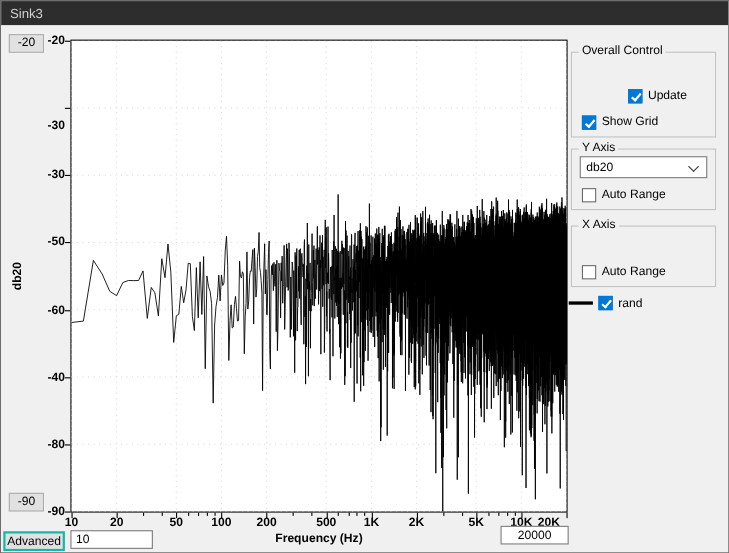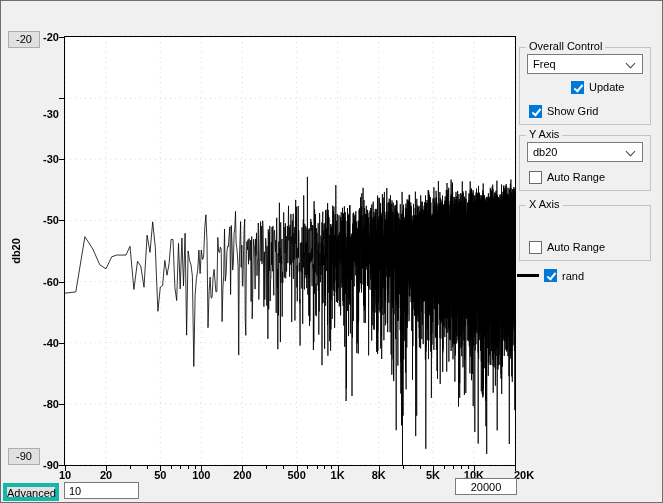--- a/index.html
+++ b/index.html
@@ -24,21 +24,21 @@
 
   .y-title { position:absolute; left:-15px; top:222px; width:60px; text-align:center;
              font-size:11px; font-weight:bold; transform:rotate(-90deg); }
   .x-title { position:absolute; left:63px; top:461px; width:452px; text-align:center;
              font-size:11px; font-weight:bold; }
 
   button { font-family:inherit; }
   .mini-btn { position:absolute; width:32px; height:17px; background:#e1e1e1;
               border:1px solid #adadad; font-size:11px; line-height:13px; color:#000; }
   .adv-btn  { position:absolute; left:2px; top:460px; width:56px; height:18px;
-              background:#e1e1e1; border:4px solid #14b8a6; font-size:11px; color:#000; }
+              background:#e1e1e1; border:2px solid #14b8a6; font-size:11px; color:#000; }
   .edit { position:absolute; height:17px; border:1px solid #7a7a7a; background:#fff;
           font-size:11px; font-family:inherit; color:#000; padding:0 4px; }
   #xmin-input { left:63px; top:459px; width:75px; text-align:left; }
   #xmax-input { left:454px; top:455px; width:62px; text-align:center; }
 
   .group { position:absolute; left:518px; width:132px; border:1px solid #c3c3c3; }
   .group-title { position:absolute; top:-8px; left:6px; background:#f0f0f0;
                  padding:0 3px; font-size:11px; color:#000; }
   .combo { position:absolute; left:7px; top:6px; width:116px; height:20px;
            background:#fff; border:1px solid #7a7a7a; font-size:11px;
@@ -56,27 +56,31 @@
               transform:rotate(40deg); }
 
   .legend-row { position:absolute; left:516px; top:246px; display:flex;
                 align-items:center; gap:5px; font-size:11px; }
   .legend-line { width:22px; height:3px; background:#000; }
 </style>
 </head>
 <body>
 
 <div class="window">
+  <div class="titlebar">
+    <span>Sink3</span>
+  </div>
 
   <div class="body">
 
     <button class="mini-btn" style="left:7px; top:8px;">-20</button>
     <button class="mini-btn" style="left:7px; top:425px;">-90</button>
 
     <div class="y-title">db20</div>
+    <div class="x-title">Frequency (Hz)</div>
 
     <div class="plot">
       <svg id="chart-svg" width="450" height="428" viewBox="0 0 450 428">
         <g id="grid-lines">
             <line x1="0" y1="0" x2="0" y2="428" stroke="#d9d9d9" stroke-width="1" stroke-dasharray="1 4"></line>
             <line x1="41.03673648125816" y1="0" x2="41.03673648125816" y2="428" stroke="#d9d9d9" stroke-width="1" stroke-dasharray="1 4"></line>
             <line x1="95.28435135832245" y1="0" x2="95.28435135832245" y2="428" stroke="#d9d9d9" stroke-width="1" stroke-dasharray="1 4"></line>
             <line x1="136.32108783958063" y1="0" x2="136.32108783958063" y2="428" stroke="#d9d9d9" stroke-width="1" stroke-dasharray="1 4"></line>
             <line x1="177.35782432083877" y1="0" x2="177.35782432083877" y2="428" stroke="#d9d9d9" stroke-width="1" stroke-dasharray="1 4"></line>
             <line x1="231.60543919790305" y1="0" x2="231.60543919790305" y2="428" stroke="#d9d9d9" stroke-width="1" stroke-dasharray="1 4"></line>
@@ -122,27 +126,27 @@
         <div class="xtick" style="left: 137.284px;">50</div>
         <div class="tick-x major" style="left: 159.284px;"></div>
         <div class="xtick" style="left: 178.321px;">100</div>
         <div class="tick-x major" style="left: 200.321px;"></div>
         <div class="xtick" style="left: 219.358px;">200</div>
         <div class="tick-x major" style="left: 241.358px;"></div>
         <div class="xtick" style="left: 273.605px;">500</div>
         <div class="tick-x major" style="left: 295.605px;"></div>
         <div class="xtick" style="left: 314.642px;">1K</div>
         <div class="tick-x major" style="left: 336.642px;"></div>
-        <div class="xtick" style="left: 355.679px;">8K</div>
+        <div class="xtick" style="left: 355.679px;">2K</div>
         <div class="tick-x major" style="left: 377.679px;"></div>
         <div class="xtick" style="left: 409.927px;">5K</div>
         <div class="tick-x major" style="left: 431.927px;"></div>
         <div class="xtick" style="left: 450.963px;">10K</div>
         <div class="tick-x major" style="left: 472.963px;"></div>
-        <div class="xtick" style="left: 501px; text-align: center;">20K</div>
+        <div class="xtick" style="left: 476px; text-align: center;">20K</div>
         <div class="tick-x major" style="left: 514px;"></div>
         <div class="tick-x minor" style="left: 129.042px;"></div>
         <div class="tick-x minor" style="left: 146.073px;"></div>
         <div class="tick-x minor" style="left: 170.078px;"></div>
         <div class="tick-x minor" style="left: 179.205px;"></div>
         <div class="tick-x minor" style="left: 187.11px;"></div>
         <div class="tick-x minor" style="left: 194.083px;"></div>
         <div class="tick-x minor" style="left: 265.363px;"></div>
         <div class="tick-x minor" style="left: 282.395px;"></div>
         <div class="tick-x minor" style="left: 306.4px;"></div>
@@ -156,24 +160,20 @@
         <div class="tick-x minor" style="left: 459.752px;"></div>
         <div class="tick-x minor" style="left: 466.726px;"></div>
       </div>
 
     <button class="adv-btn">Advanced</button>
     <input class="edit" id="xmin-input" value="10" style="">
     <input class="edit" id="xmax-input" value="20000" style="">
 
     <div class="group" style="top:24px; height:78px;">
       <span class="group-title">Overall Control</span>
-      <div class="combo">
-        <span>Freq</span>
-        <span class="chev"></span>
-      </div>
       <div class="chkrow" style="top:32px;margin-left:42px;">
         <span class="checkbox checked"></span>
         <span>Update</span>
       </div>
       <div class="chkrow" style="top:56px;">
         <span class="checkbox checked"></span>
         <span>Show Grid</span>
       </div>
     </div>
 

